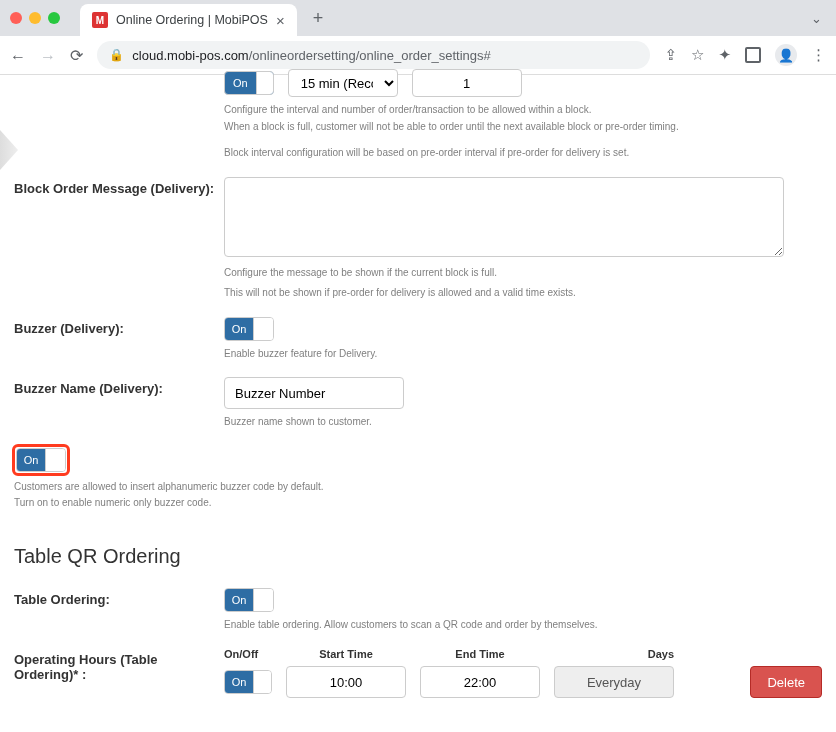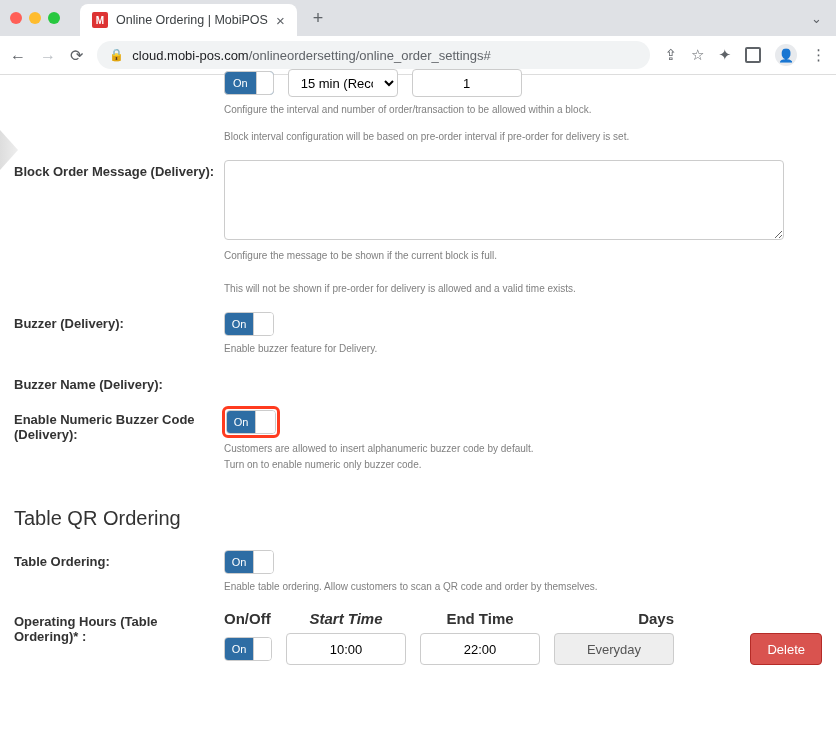--- a/index.html
+++ b/index.html
@@ -78,23 +78,23 @@
     width:110px;height:28px;border:1px solid #ccc;border-radius:4px;padding:0 8px;font-size:13px;
     background:#fff;
   }
   input.num {
     width:110px;height:28px;border:1px solid #ccc;border-radius:4px;text-align:center;font-size:13px;
   }
   h2.section {
     font-size:20px;font-weight:400;color:#333;margin:26px 0 12px 0;border:none;
   }
   .inline-ctrls { display:flex;gap:14px;align-items:center; }
-  .oph-head { display:flex;gap:14px;font-weight:700;font-size:15px;margin-bottom:6px;color:#333; }
+  .oph-head { display:flex;gap:14px;font-weight:700;font-size:11px;margin-bottom:6px;color:#333; }
   .oph-head span:nth-child(1){width:48px;}
-  .oph-head span:nth-child(2){width:120px;text-align:center;font-style:italic;}
+  .oph-head span:nth-child(2){width:120px;text-align:center;}
   .oph-head span:nth-child(3){width:120px;text-align:center;}
   .oph-head span:nth-child(4){width:120px;text-align:right;}
   .oph-row { display:flex;gap:14px;align-items:center;margin-bottom:10px; }
   .time-in {
     width:120px;height:32px;border:1px solid #ccc;border-radius:4px;text-align:center;font-size:13px;
   }
   .day-in {
     width:120px;height:32px;border:1px solid #ccc;border-radius:4px;text-align:center;font-size:13px;
     background:#eee;color:#555;
   }
@@ -161,50 +161,54 @@
         <span class="partial-toggle">
           <span>On</span>
             <span class="kn"></span>
         </span>
         <select class="sel">
           <option>15 min (Recom</option>
         </select>
         <input class="num" type="text" value="1" style="">
       </div>
       <div class="help">Configure the interval and number of order/transaction to be allowed within a block.</div>
+      <div class="help" style="margin-top:2px;">When a block is full, customer will not be able to order until the next available block or pre-order timing.</div>
       <div class="help" style="margin-top:12px;">Block interval configuration will be based on pre-order interval if pre-order for delivery is set.</div>
     </div>
   </div>
 
   <div class="form-row">
     <div class="label-col">Block Order Message (Delivery):</div>
     <div class="ctrl-col">
       <textarea style=""></textarea>
       <div class="help">Configure the message to be shown if the current block is full.</div>
-      <div class="help" style="margin-top:18px;">This will not be shown if pre-order for delivery is allowed and a valid time exists.</div>
+      <div class="help" style="margin-top:6px;">This will not be shown if pre-order for delivery is allowed and a valid time exists.</div>
     </div>
   </div>
 
   <div class="form-row">
     <div class="label-col">Buzzer (Delivery):</div>
     <div class="ctrl-col">
       <span class="toggle on">
         <span class="thalf-on">On</span>
         <span class="thalf-off"></span>
       </span>
       <div class="help">Enable buzzer feature for Delivery.</div>
     </div>
   </div>
 
   <div class="form-row">
     <div class="label-col">Buzzer Name (Delivery):</div>
-  </div>
-
-  <div class="form-row">
-    <div class="label-col">Enable Numeric Buzzer Code (Delivery):</div>
+    <div class="ctrl-col">
+      <input class="text" type="text" value="Buzzer Number" style="">
+      <div class="help">Buzzer name shown to customer.</div>
+    </div>
+  </div>
+
+  <div class="form-row">
     <div class="ctrl-col">
       <span class="hl">
         <span class="toggle on">
           <span class="thalf-on">On</span>
           <span class="thalf-off"></span>
         </span>
       </span>
       <div class="help">Customers are allowed to insert alphanumeric buzzer code by default.</div>
       <div class="help" style="margin-top:2px;">Turn on to enable numeric only buzzer code.</div>
     </div>

